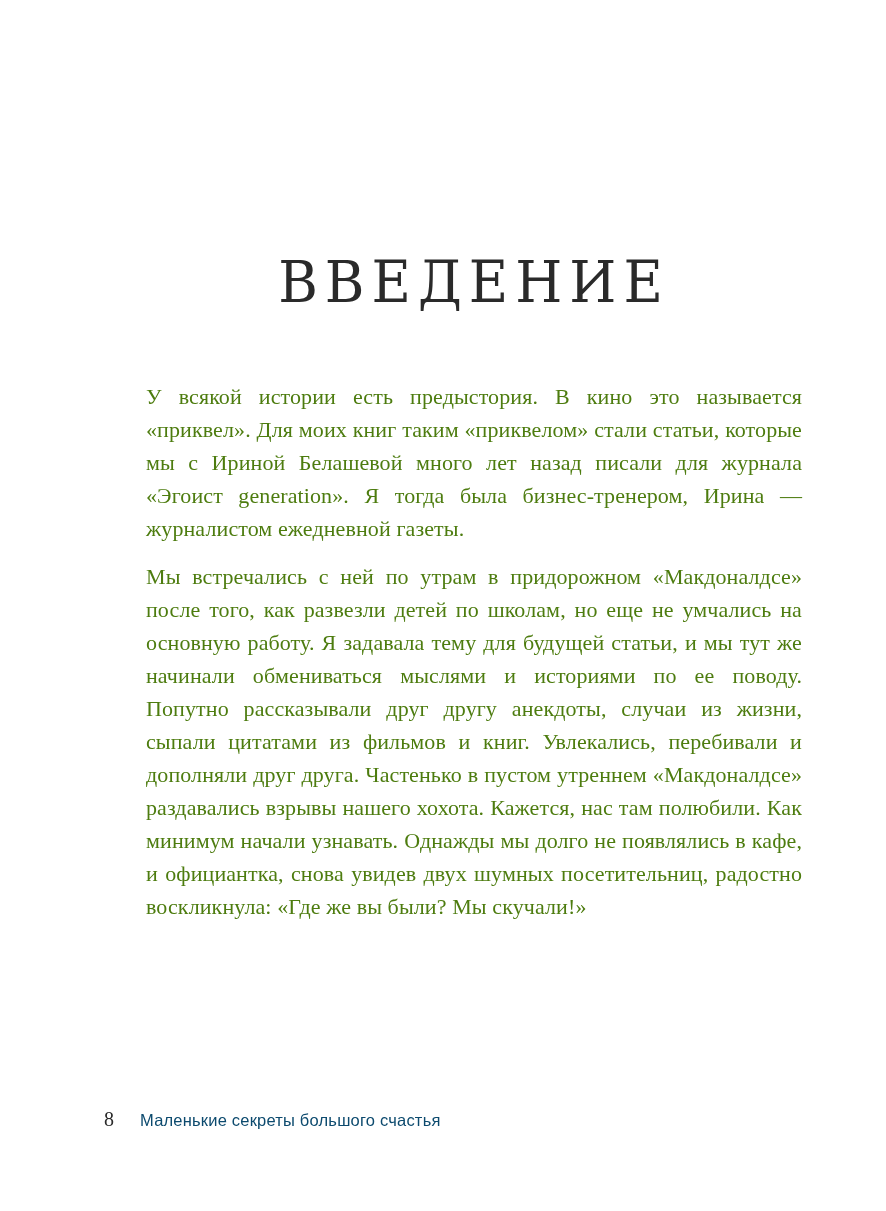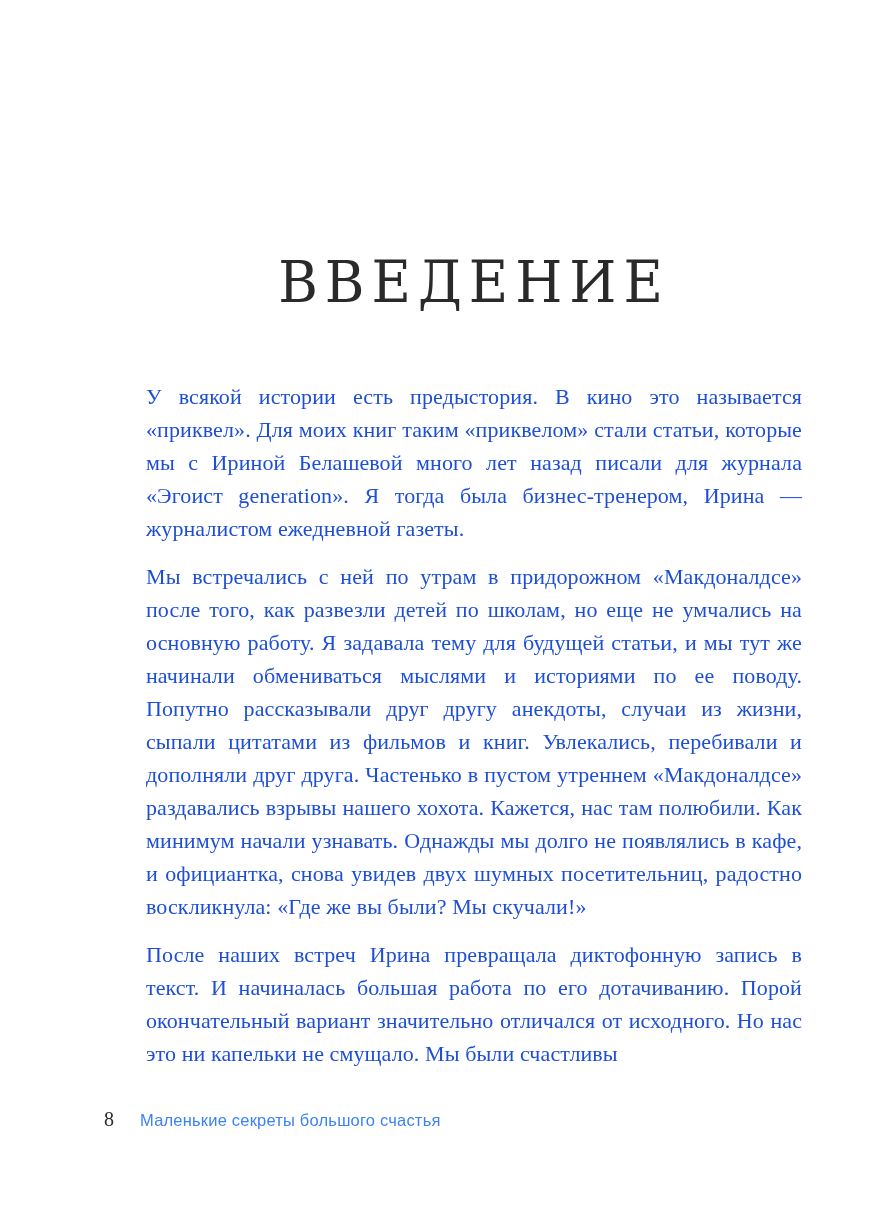--- a/index.html
+++ b/index.html
@@ -37,21 +37,21 @@
     white-space: nowrap;
   }
   .body-text {
     position: absolute;
     top: 360px;
     left: 146px;
     width: 656px;
     font-size: 22px;
     line-height: 33px;
     text-align: justify;
-    color: #1d4ed8;
+    color: #4d7c0f;
     letter-spacing: 0.1px;
   }
   .body-text p {
     margin: 0 0 15px 0;
     hyphens: auto;
     -webkit-hyphens: auto;
   }
   .footer {
     position: absolute;
     left: 104px;
@@ -62,35 +62,34 @@
     gap: 26px;
   }
   .footer .page-number {
     font-family: "Liberation Serif", serif;
     font-size: 20px;
     color: #2b2b2b;
   }
   .footer .running-title {
     font-family: "Liberation Sans", sans-serif;
     font-size: 16.5px;
-    color: #3b82f6;
+    color: #0c4a6e;
     letter-spacing: 0.2px;
   }
 </style>
 </head>
 <body>
 
 <div class="page">
 
   <h1 class="chapter-title">ВВЕДЕНИЕ</h1>
 
   <div class="body-text">
     <p>У всякой истории есть предыстория. В кино это называется «приквел». Для моих книг таким «приквелом» стали статьи, которые мы с Ириной Белашевой много лет назад писали для журнала «Эгоист generation». Я тогда была бизнес-тренером, Ирина — журналистом ежедневной газеты.</p>
     <p>Мы встречались с ней по утрам в придорожном «Макдоналдсе» после того, как развезли детей по школам, но еще не умчались на основную работу. Я задавала тему для будущей статьи, и мы тут же начинали обмениваться мыслями и историями по ее поводу. Попутно рассказывали друг другу анекдоты, случаи из жизни, сыпали цитатами из фильмов и книг. Увлекались, перебивали и дополняли друг друга. Частенько в пустом утреннем «Макдоналдсе» раздавались взрывы нашего хохота. Кажется, нас там полюбили. Как минимум начали узнавать. Однажды мы долго не появлялись в кафе, и официантка, снова увидев двух шумных посетительниц, радостно воскликнула: «Где же вы были? Мы скучали!»</p>
-    <p>После наших встреч Ирина превращала диктофонную запись в текст. И начиналась большая работа по его дотачиванию. Порой окончательный вариант значительно отличался от исходного. Но нас это ни капельки не смущало. Мы были счастливы</p>
   </div>
 
   <div class="footer">
     <span class="page-number">8</span>
     <span class="running-title">Маленькие секреты большого счастья</span>
   </div>
 
 </div>
 
 </body></html>

